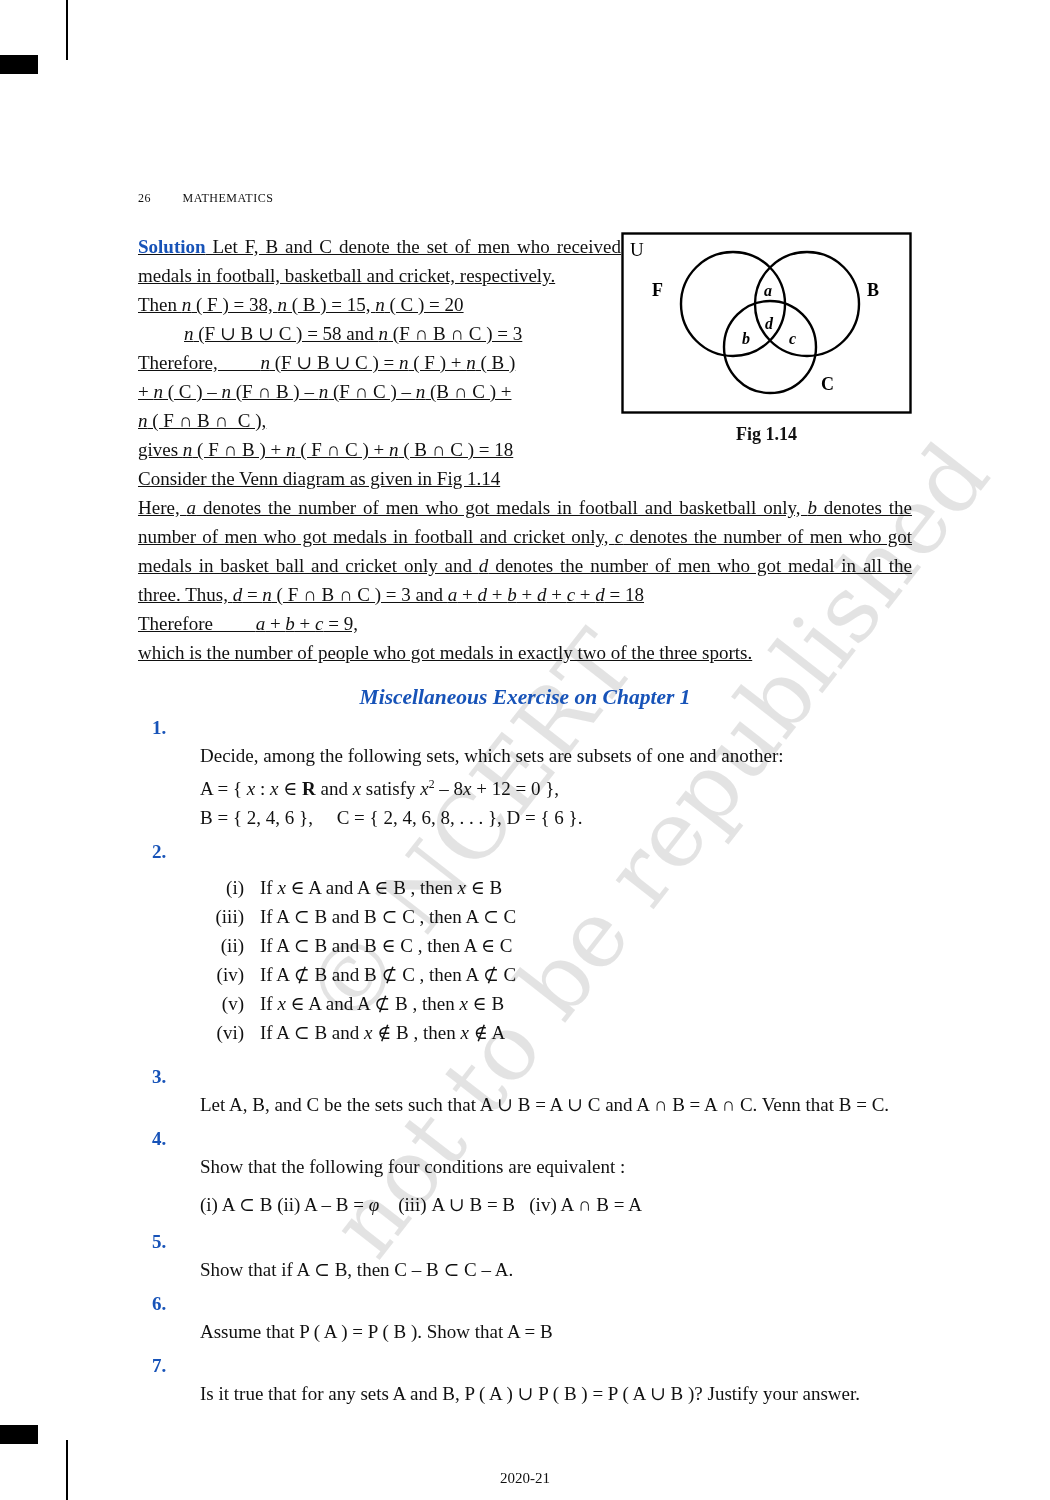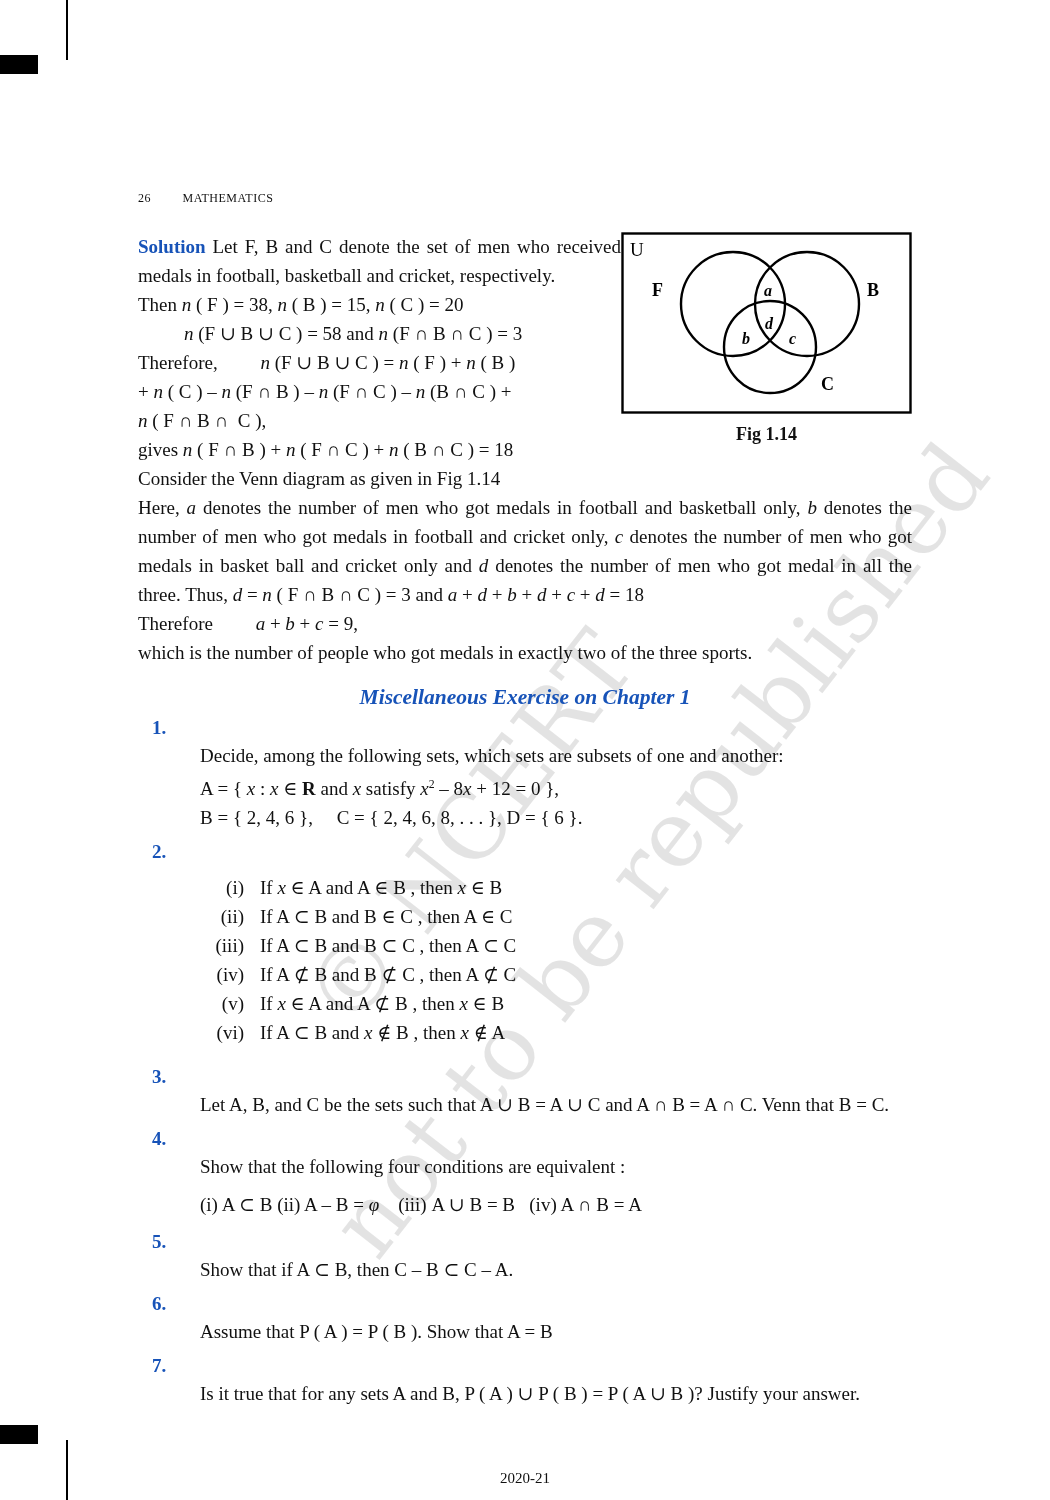--- a/index.html
+++ b/index.html
@@ -27,21 +27,21 @@
   .header { position:absolute; top:184px; left:138px; width:774px; font-size:12px; letter-spacing:.5px; }
   .header .pgnum { display:inline-block; margin-right:28px; }
 
   .main { position:absolute; top:232px; left:138px; width:774px; }
 
   
   .fig-float { float:right; width:291px; height:224px; margin:4px 0 2px 16px; }
   .venn-box { display:block; }
   .fig-caption { text-align:center; font-weight:bold; font-size:18px; margin-top:6px; }
 
-  .sol-line { min-height:29px; }
+  .sol-line { min-height:29px;text-decoration:underline; }
   .para { text-align:justify; }
   .justify { text-align:justify; }
   .accent { color:var(--accent); }
   b.accent { font-weight:bold; }
 
   .ex-title { clear:both; color:var(--accent); font-weight:bold; font-style:italic;
     text-align:center; font-size:21.5px; margin:16px 0 1px; }
 
   .ex-item { display:flex; margin:0 0 5px 14px; }
   .ex-num { width:48px; flex:0 0 48px; color:var(--accent); font-weight:bold; }
@@ -120,26 +120,26 @@
         </div>
         <div class="ex-item">
           <div class="ex-num">2.</div>
           <div class="ex-body">
             <div class="sub-list">
               <div class="sub-item">
                 <div class="sub-label">(i)</div>
                 <div class="sub-text">If <i>x</i> ∈  A and A ∈  B , then <i>x</i> ∈  B</div>
               </div>
               <div class="sub-item">
+                <div class="sub-label">(iii)</div>
+                <div class="sub-text">If A ⊂ B and B ⊂ C , then A ⊂ C</div>
+              </div>
+              <div class="sub-item">
                 <div class="sub-label">(ii)</div>
                 <div class="sub-text">If A  ⊂ B and B ∈  C , then A ∈  C</div>
-              </div>
-              <div class="sub-item">
-                <div class="sub-label">(iii)</div>
-                <div class="sub-text">If A ⊂ B and B ⊂ C , then A ⊂ C</div>
               </div>
               <div class="sub-item">
                 <div class="sub-label">(iv)</div>
                 <div class="sub-text">If A ⊄ B and B ⊄ C , then A ⊄ C</div>
               </div>
               <div class="sub-item">
                 <div class="sub-label">(v)</div>
                 <div class="sub-text">If <i>x</i> ∈  A and A ⊄ B , then <i>x</i> ∈  B</div>
               </div>
               <div class="sub-item">

